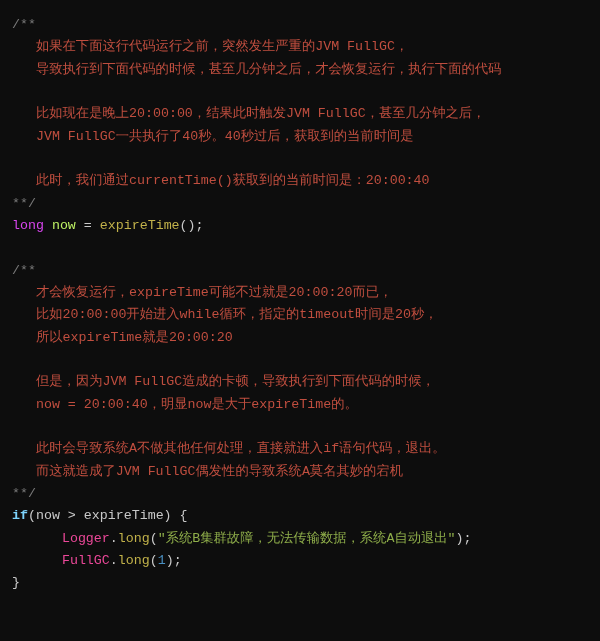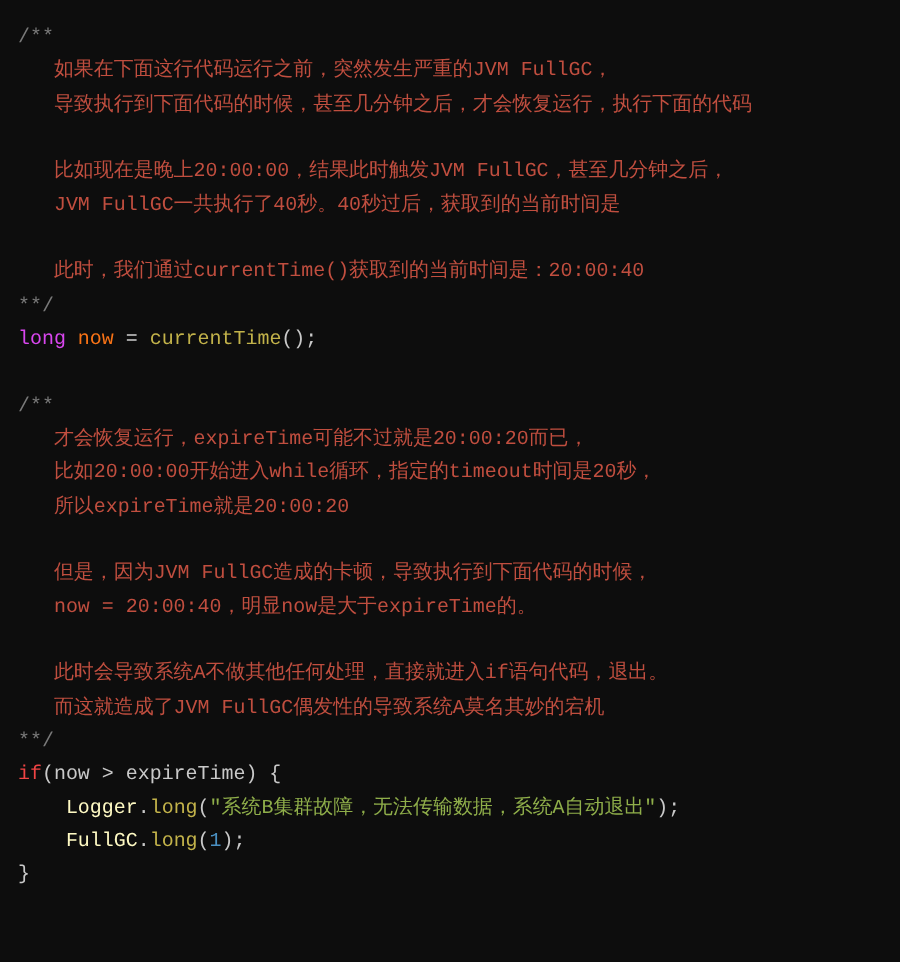--- a/index.html
+++ b/index.html
@@ -14,42 +14,42 @@
     margin: 0;
     padding: 14px 0 14px 12px;
     font-family: Consolas, "Courier New", monospace;
     font-size: 13.3px;
     line-height: 1.68;
     white-space: pre;
     color: #c9c9c9;
   }
   .cmt { color: #c04e3f; text-align: right; }   
   .cmtd { color: #7a7a7a; }  
-  .kw  { color: #ef4444; }   
+  .kw  { color: #7dd3fc; font-weight: bold; }   
   .typ { color: #d946ef; }   
-  .id  { color: #f97316; }
+  .id  { color: #bef264; }
   .fn  { color: #c2b24a; }   
-  .cls { color: #fef9c3; }   
+  .cls { color: #ec4899; margin-left: 18px; }   
   .num { color: #4a90c2; }
   .str { color: #8fae4a; }
   .pun { color: #c9c9c9; }
 </style>
 </head>
 <body>
 
 <pre class="code"><span class="cmtd">/**</span>
 <span class="cmt">   如果在下面这行代码运行之前，突然发生严重的JVM FullGC，</span>
 <span class="cmt">   导致执行到下面代码的时候，甚至几分钟之后，才会恢复运行，执行下面的代码</span>
 
 <span class="cmt">   比如现在是晚上20:00:00，结果此时触发JVM FullGC，甚至几分钟之后，</span>
 <span class="cmt">   JVM FullGC一共执行了40秒。40秒过后，获取到的当前时间是</span>
 
 <span class="cmt">   此时，我们通过currentTime()获取到的当前时间是：20:00:40</span>
 <span class="cmtd">**/</span>
-<span class="typ">long</span><span class="id"> now </span><span class="pun">= </span><span class="fn">currentTime</span><span class="pun">();</span>
+<span class="typ">long</span><span class="id"> now </span><span class="pun">= </span><span class="fn">expireTime</span><span class="pun">();</span>
 
 <span class="cmtd">/**</span>
 <span class="cmt">   才会恢复运行，expireTime可能不过就是20:00:20而已，</span>
 <span class="cmt">   比如20:00:00开始进入while循环，指定的timeout时间是20秒，</span>
 <span class="cmt">   所以expireTime就是20:00:20</span>
 
 <span class="cmt">   但是，因为JVM FullGC造成的卡顿，导致执行到下面代码的时候，</span>
 <span class="cmt">   now = 20:00:40，明显now是大于expireTime的。</span>
 
 <span class="cmt">   此时会导致系统A不做其他任何处理，直接就进入if语句代码，退出。</span>

